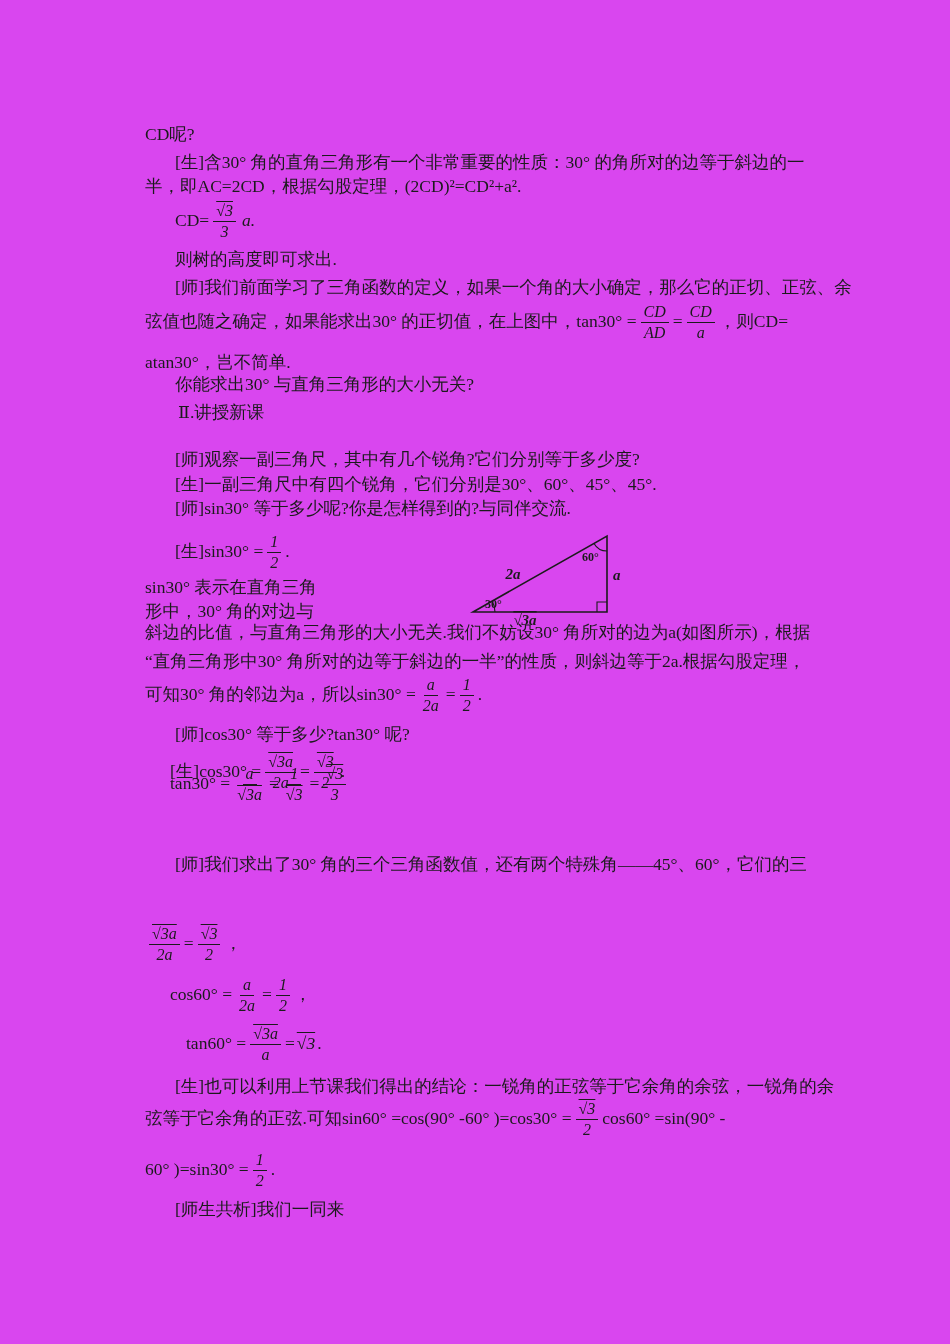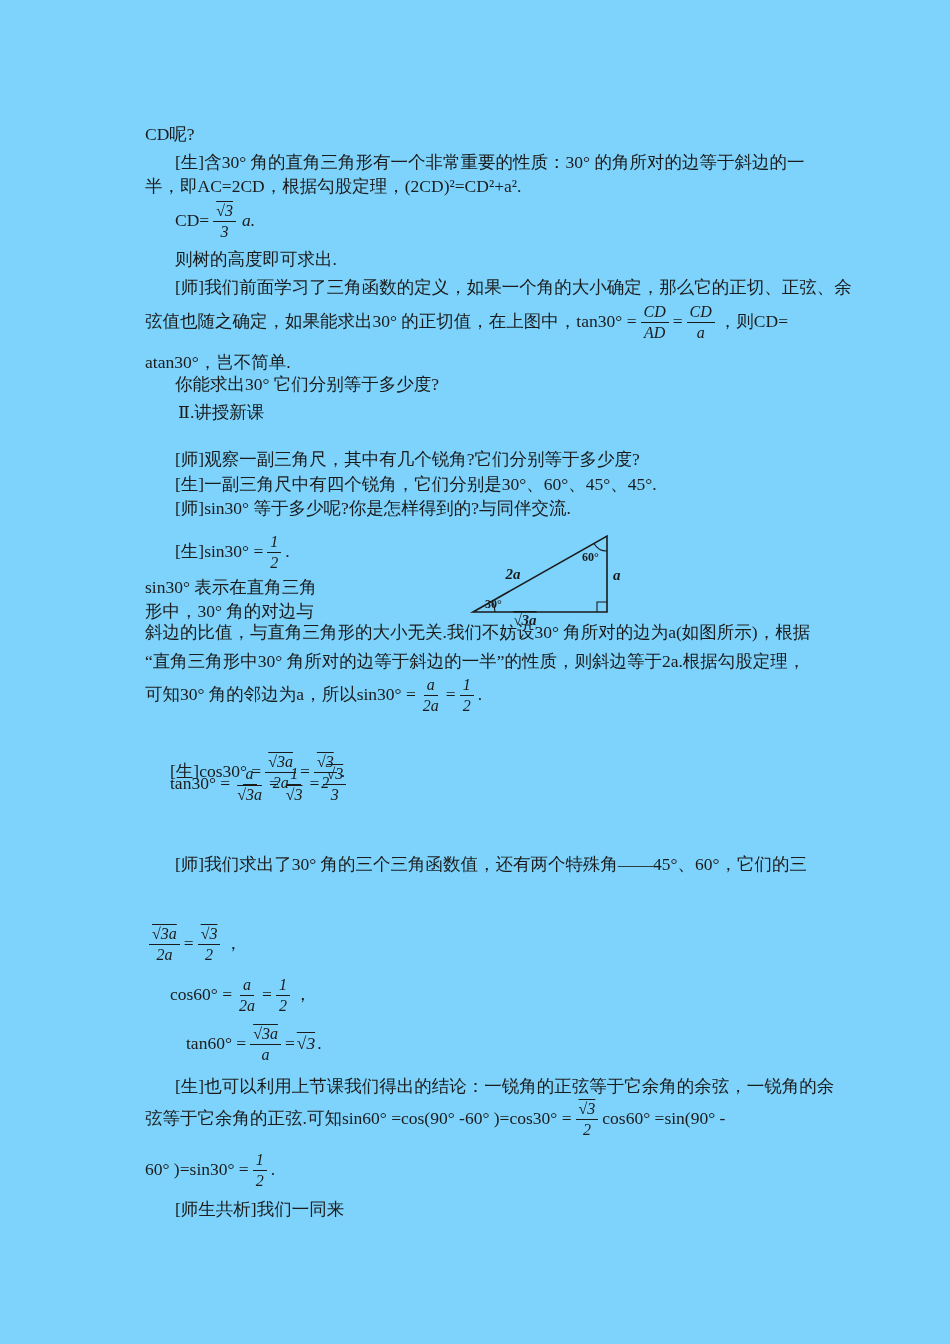--- a/index.html
+++ b/index.html
@@ -1,18 +1,18 @@
 <!DOCTYPE html>
 <html><head>
 <meta charset="utf-8">
 <style>
   html,body{margin:0;padding:0}
   body{width:950px;height:1344px;background:#ffffff;position:relative;
        font-family:"Liberation Serif","DejaVu Serif",serif;color:#1b1b1b}
-  .page{position:absolute;inset:0;background:#7dd3fc}
+  .page{position:absolute;inset:0;background:#d946ef}
   .line{position:absolute;white-space:nowrap;display:flex;align-items:center;
         font-size:17.5px;line-height:1.35}
   .run{display:inline-block}
   .frac{display:inline-flex;flex-direction:column;align-items:center;margin:0 4px;
         font-style:italic;font-size:16px;line-height:1.25;text-align:center}
   .frac .num{padding:0 3px;border-bottom:1.3px solid #1b1b1b}
   .frac .den{padding:0 3px}
   .sq{text-decoration:overline}
   .mi{font-style:italic;margin:0 2px}
   .fig{position:absolute}
@@ -50,21 +50,21 @@
       </span>
     <span class="run">=</span>
     <span class="frac">
         <span class="num">CD</span>
         <span class="den">a</span>
       </span>
     <span class="run">，则CD=</span>
   </div>
 
   <div class="line" style="left:145px;top:351px">atan30°，岂不简单.</div>
-  <div class="line" style="left:175px;top:373px">你能求出30° 它们分别等于多少度?</div>
+  <div class="line" style="left:175px;top:373px">你能求出30° 与直角三角形的大小无关?</div>
   <div class="line" style="left:178px;top:401px">Ⅱ.讲授新课</div>
   <div class="line" style="left:175px;top:448px">[师]观察一副三角尺，其中有几个锐角?它们分别等于多少度?</div>
   <div class="line" style="left:175px;top:473px">[生]一副三角尺中有四个锐角，它们分别是30°、60°、45°、45°.</div>
   <div class="line" style="left:175px;top:497px">[师]sin30° 等于多少呢?你是怎样得到的?与同伴交流.</div>
 
   <div class="line" style="left:175px;top:530px;height:44px">
     <span class="run">[生]sin30° =</span>
     <span class="frac">
         <span class="num">1</span>
         <span class="den">2</span>
@@ -96,20 +96,21 @@
         <span class="den">2a</span>
       </span>
     <span class="run">=</span>
     <span class="frac">
         <span class="num">1</span>
         <span class="den">2</span>
       </span>
     <span class="run">.</span>
   </div>
 
+  <div class="line" style="left:175px;top:723px">[师]cos30° 等于多少?tan30° 呢?</div>
 
   <div class="line" style="left:170px;top:748px;height:48px">
     <span class="run">[生]cos30° =</span>
     <span class="frac">
         <span class="num sq">√3a</span>
         <span class="den">2a</span>
       </span>
     <span class="run">=</span>
     <span class="frac">
         <span class="num sq">√3</span>

